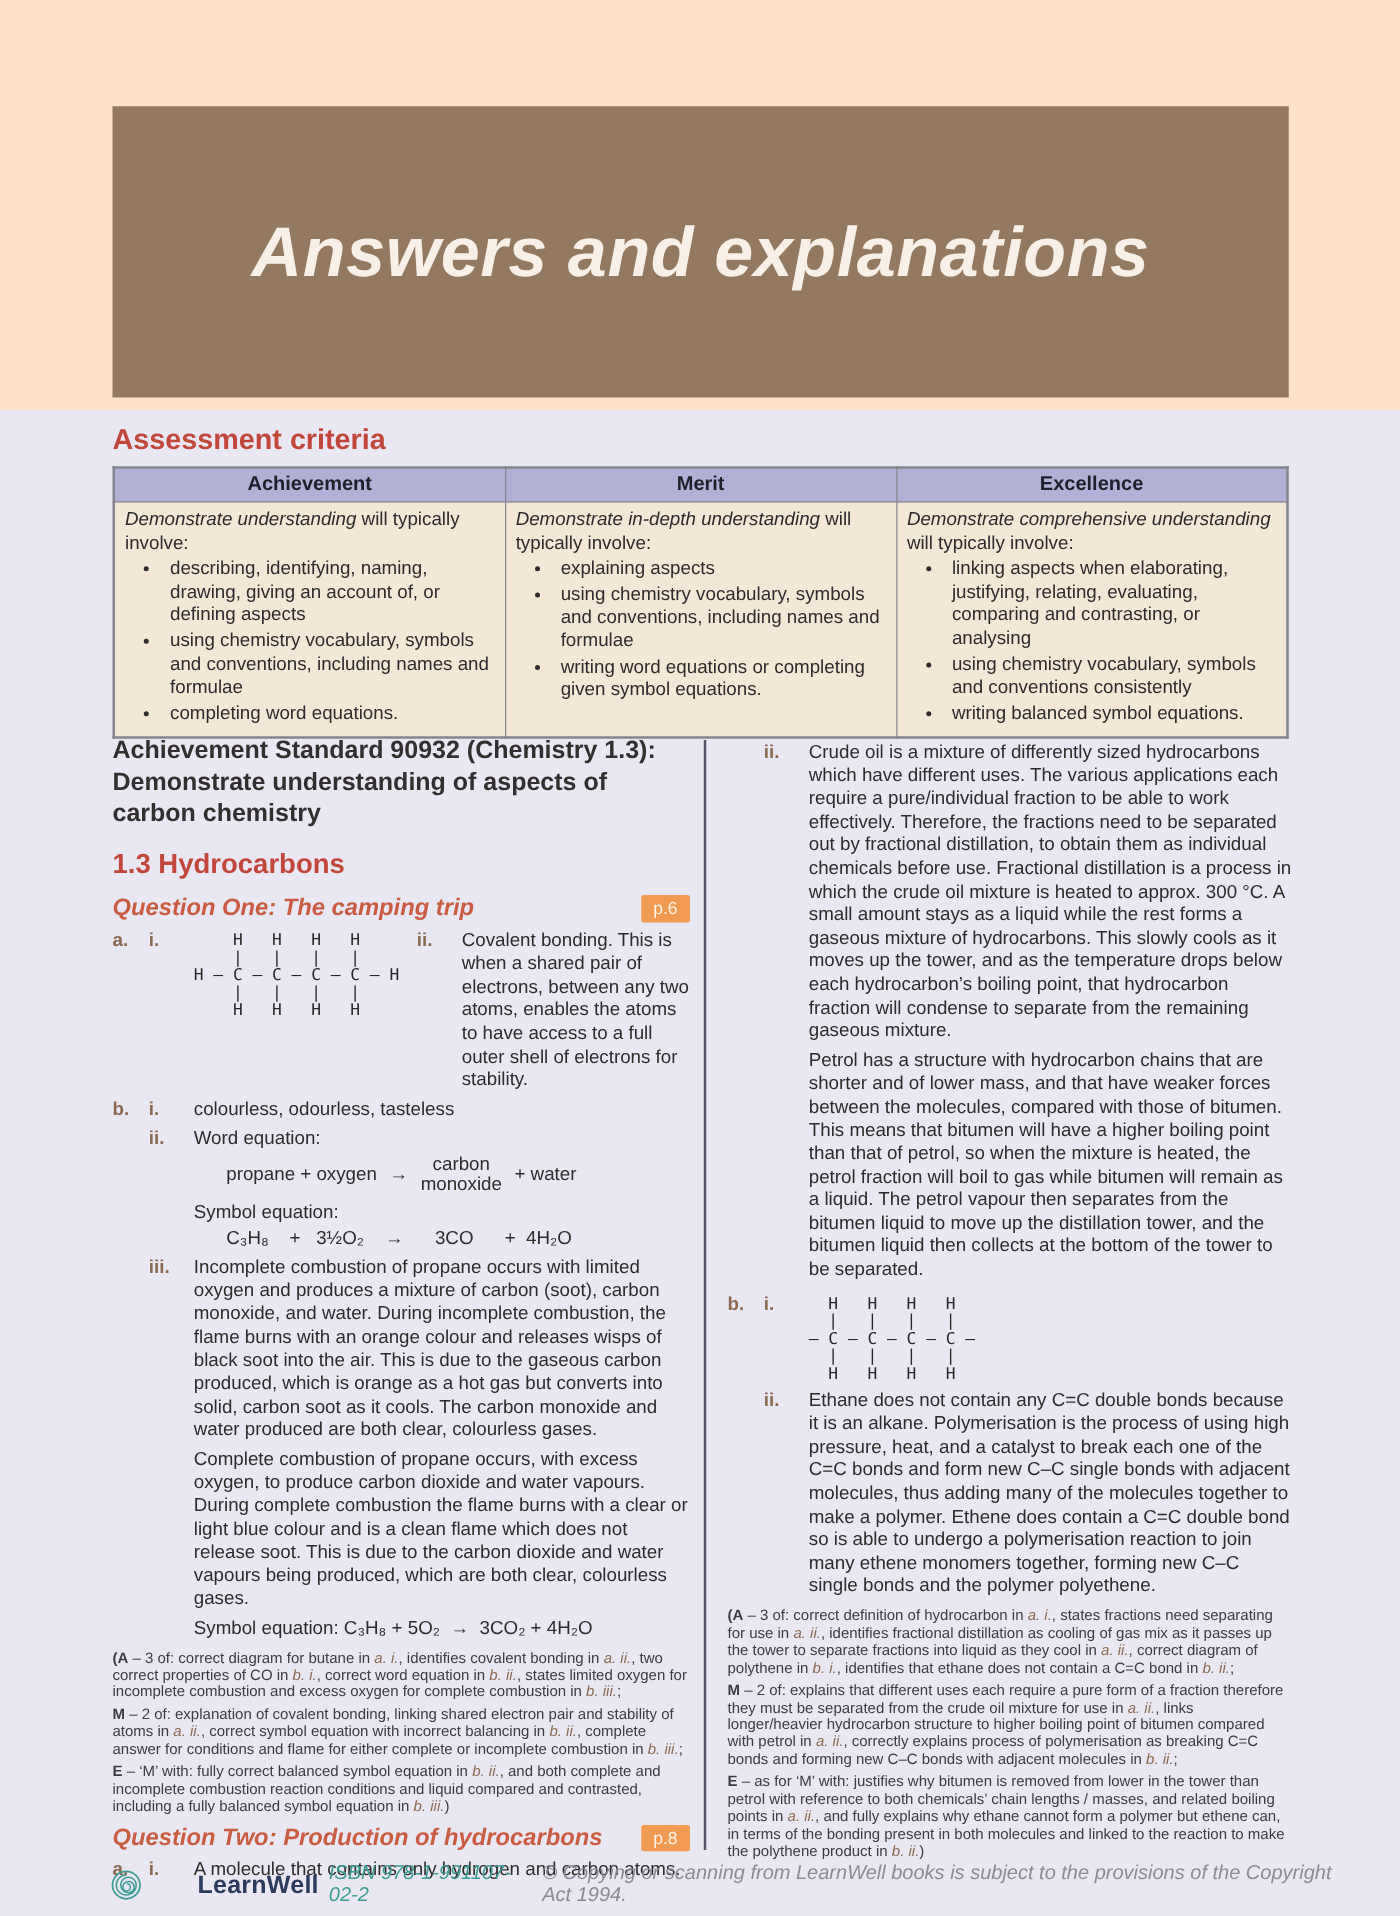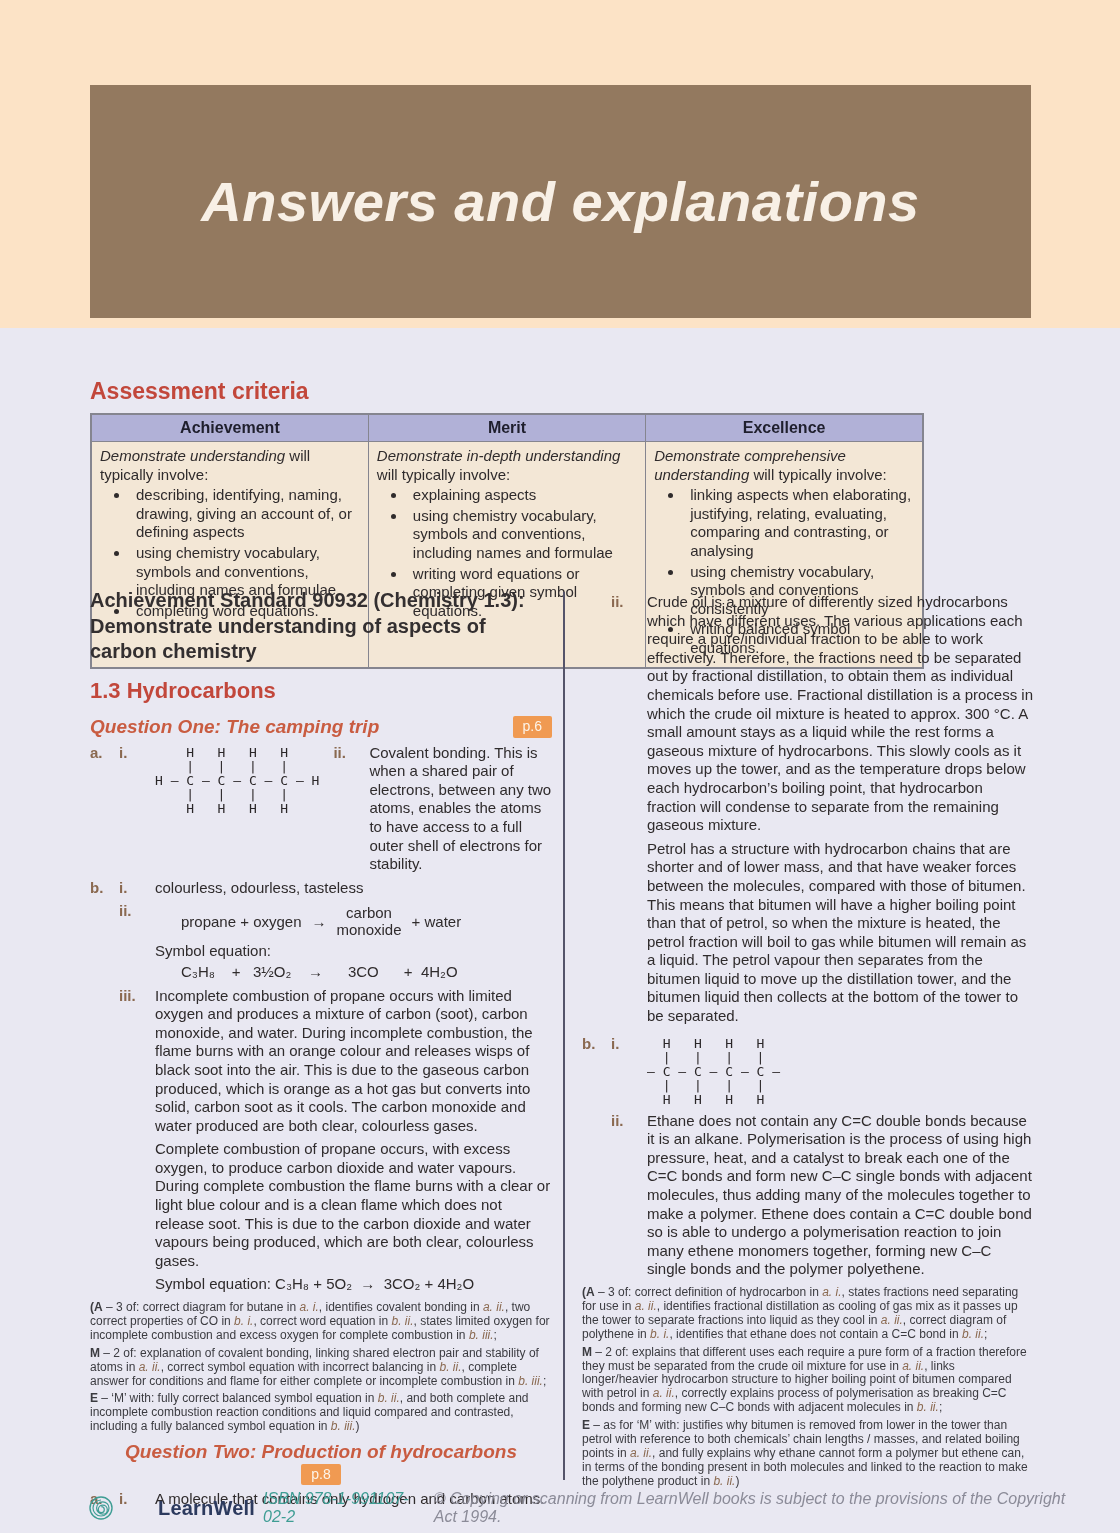--- a/index.html
+++ b/index.html
@@ -11,21 +11,21 @@
   }
   *{margin:0;padding:0;box-sizing:border-box;}
   body{background:#d8d8e4;}
   .page{position:relative;width:1120px;height:1533px;background:var(--page-bg);
         font-family:"Liberation Sans","DejaVu Sans",sans-serif;color:var(--text-dark);overflow:hidden;}
   .top-band{position:absolute;top:0;left:0;width:100%;height:328px;background:var(--peach);}
   .title-box{position:absolute;top:85px;left:90px;width:941px;height:233px;background:var(--brown-box);
              display:flex;align-items:center;justify-content:center;}
   .title-box h1{color:var(--cream-title);font-size:56px;font-style:italic;font-weight:bold;letter-spacing:.5px;}
 
-  .assessment{position:absolute;top:376px;left:90px;width:834px;}
+  .assessment{position:absolute;top:336px;left:90px;width:941px;}
   .assess-heading{color:var(--accent-red);font-size:23px;font-weight:bold;margin:2px 0 8px 0;}
   table.criteria-table{width:100%;border-collapse:collapse;border:2px solid var(--table-border);}
   .criteria-table th{background:var(--table-head);border:1.5px solid var(--table-border);
       font-size:16px;padding:4px 20px;color:#1f1f2d;text-align:center;}
   .criteria-table td{background:var(--table-body);border:1.5px solid var(--table-border);
       font-size:15px;line-height:1.24;padding:5px 8px 7px 8px;vertical-align:top;width:33.33%;}
   .criteria-table .it{font-style:italic;}
   .criteria-table ul{margin:2px 0 0 0;padding-left:30px;}
   .criteria-table li{margin-bottom:2px;padding-left:6px;}
 
@@ -54,21 +54,21 @@
   .word-eq{display:flex;align-items:center;gap:10px;margin:3px 0 4px 26px;}
   .word-eq .stack{display:flex;flex-direction:column;align-items:center;line-height:1.1;}
   .sym-eq{white-space:pre-wrap;margin:2px 0 0 26px;}
   .sym-inline{white-space:pre-wrap;}
 
   .criteria{margin-top:7px;font-size:12px;line-height:1.16;color:#3b3b40;}
   .criteria p{margin-bottom:4px;}
   .seg-lead{font-weight:bold;color:#3b3b40;}
   .seg-ref{color:var(--marker-brown);font-style:italic;}
 
-  .q2{margin-top:6px;flex-direction:column;}
+  .q2{margin-top:6px;}
 
   .footer{position:absolute;left:88px;top:1490px;width:990px;display:flex;align-items:center;gap:8px;}
   .footer .brand{color:var(--navy);font-size:20px;font-weight:bold;letter-spacing:.2px;margin-left:36px;}
   .footer .isbn{color:var(--teal);font-size:16px;font-style:italic;margin-left:0;}
   .footer .copy{color:var(--foot-gray);font-size:16px;font-style:italic;}
   .logo{flex:0 0 26px;}
 </style>
 </head>
 <body>
 
@@ -147,20 +147,21 @@
     <div class="row pt">
       <span class="m-a">b.</span>
       <span class="m-i">i.</span>
       <p class="flex-text">colourless, odourless, tasteless</p>
     </div>
 
     <div class="row pt">
       <span class="m-a"></span>
       <span class="m-i">ii.</span>
       <div class="flex-text">
+        <p>Word equation:</p>
         <div class="word-eq">
           <span>propane  +  oxygen</span>
           <span>→</span>
           <span class="stack">
             <span>carbon</span>
             <span>monoxide</span>
           </span>
           <span>+  water</span>
         </div>
         <p>Symbol equation:</p>

